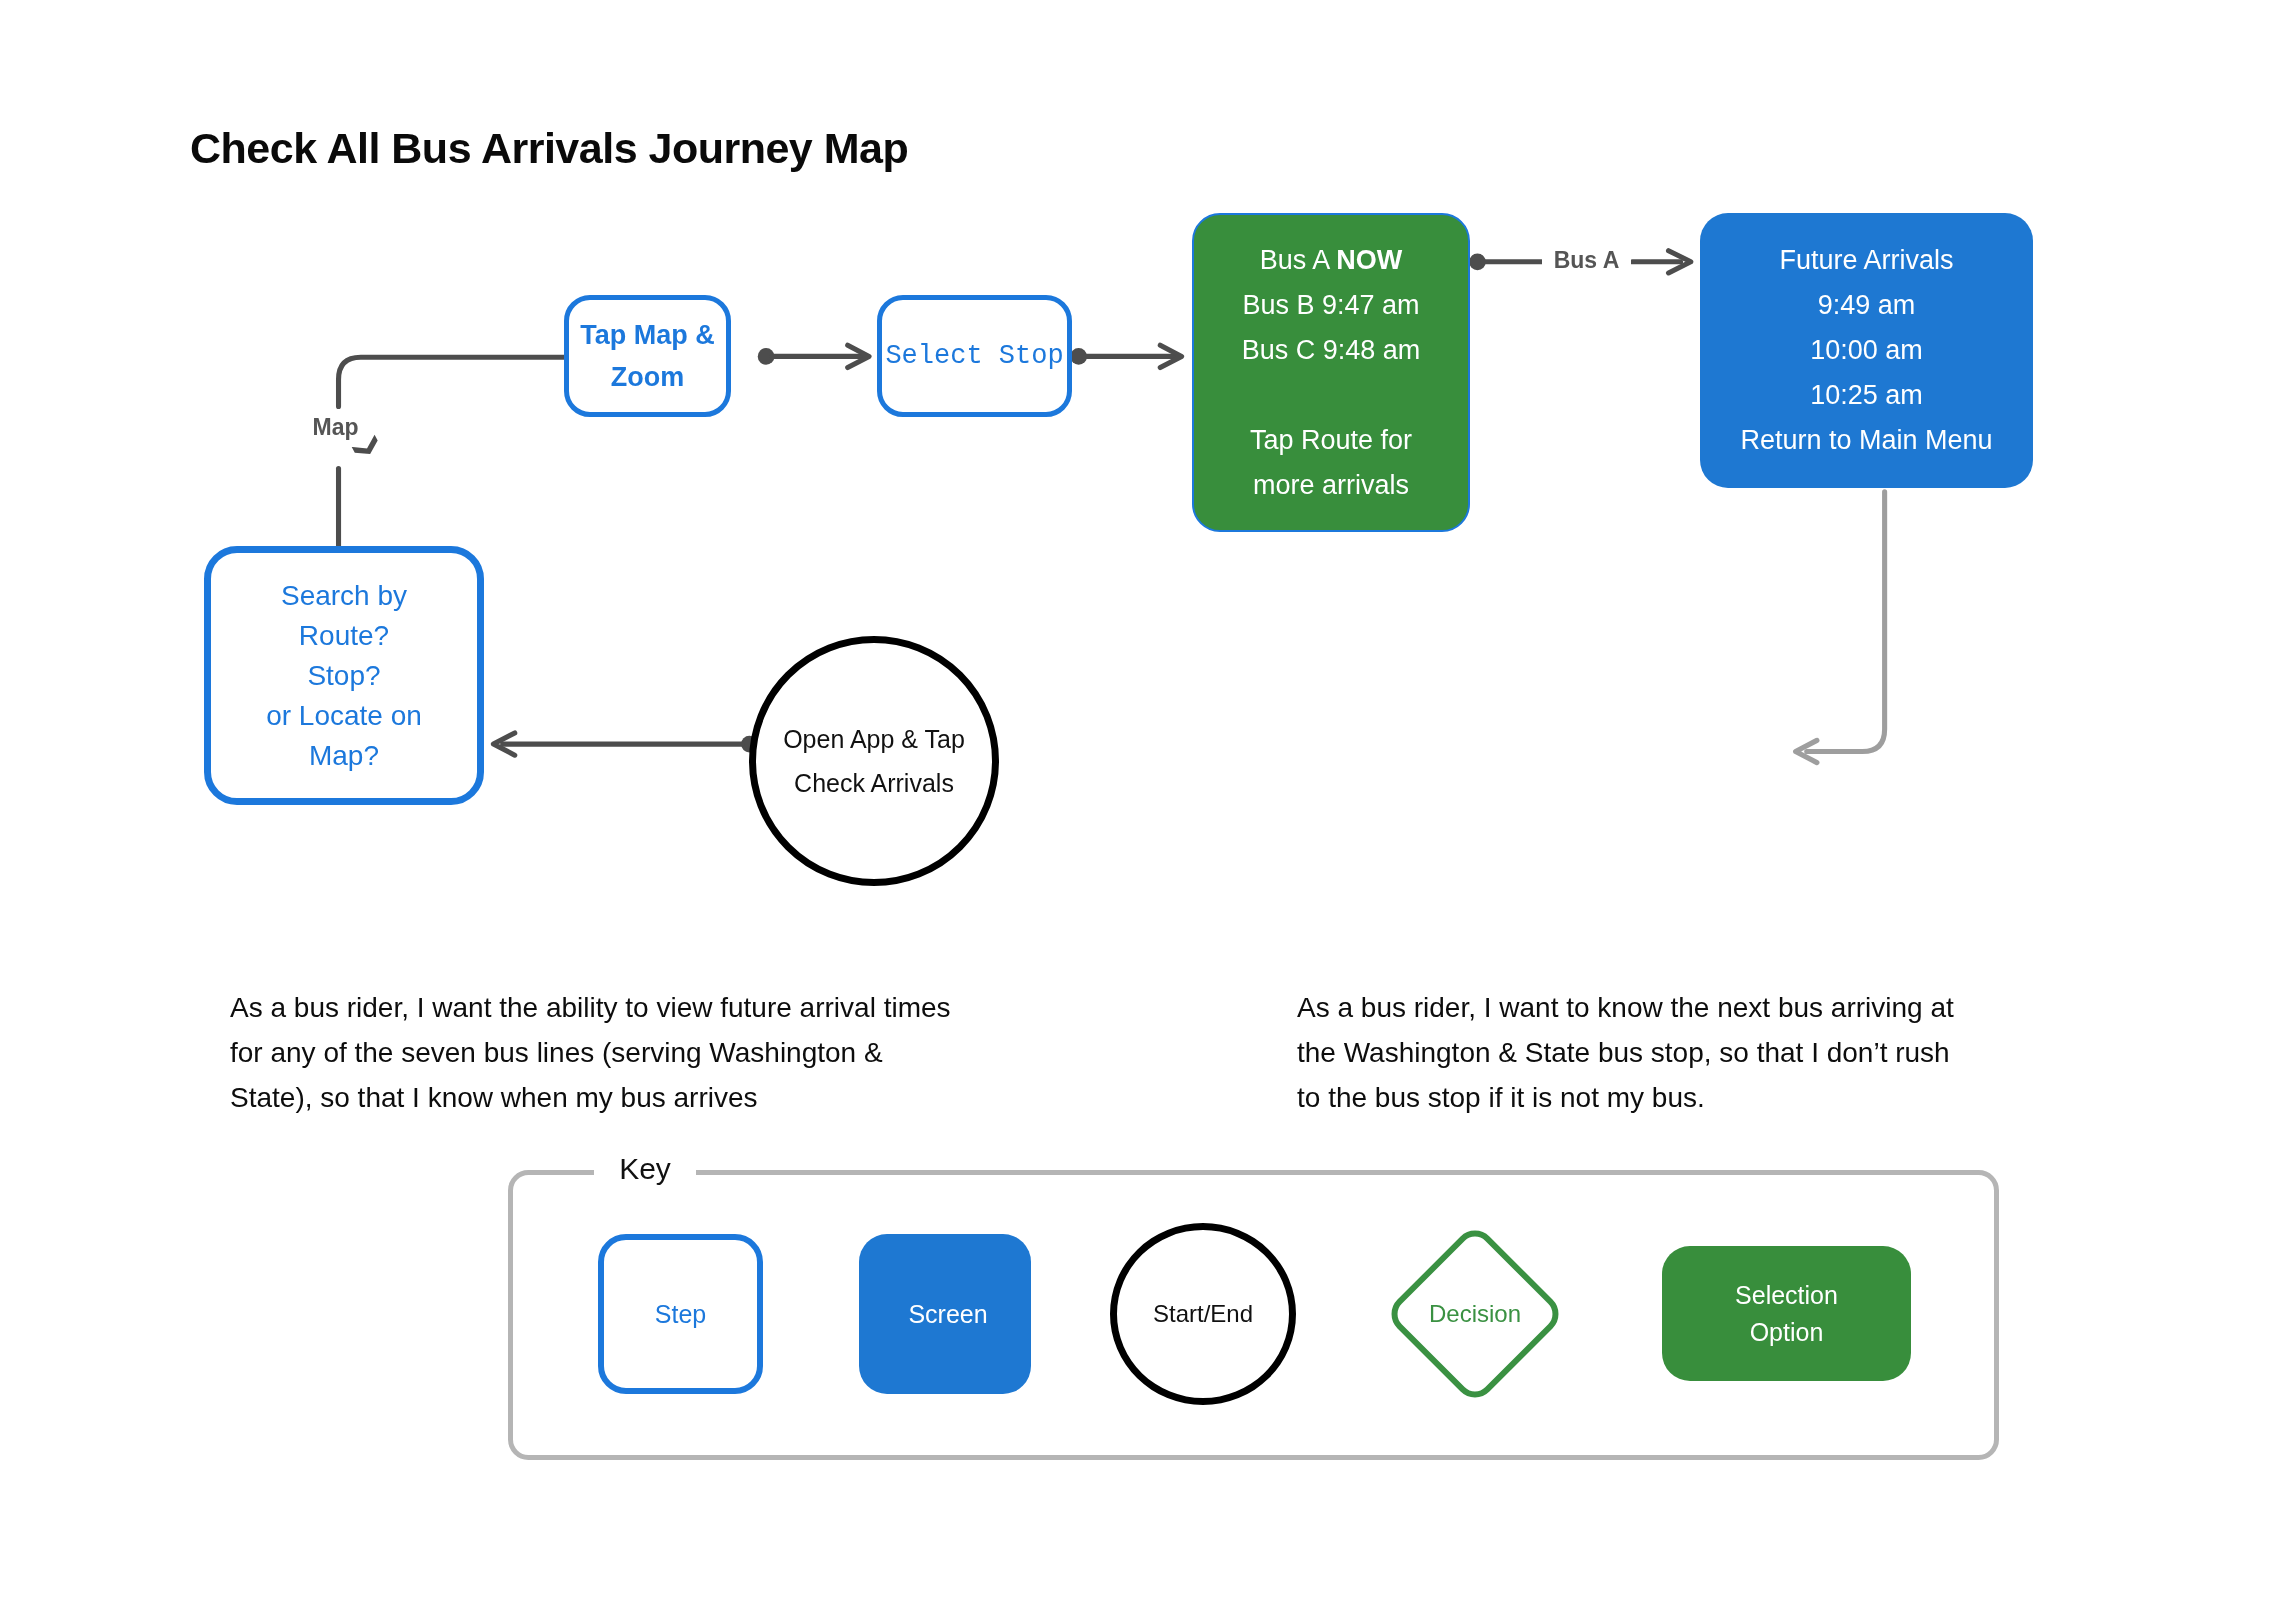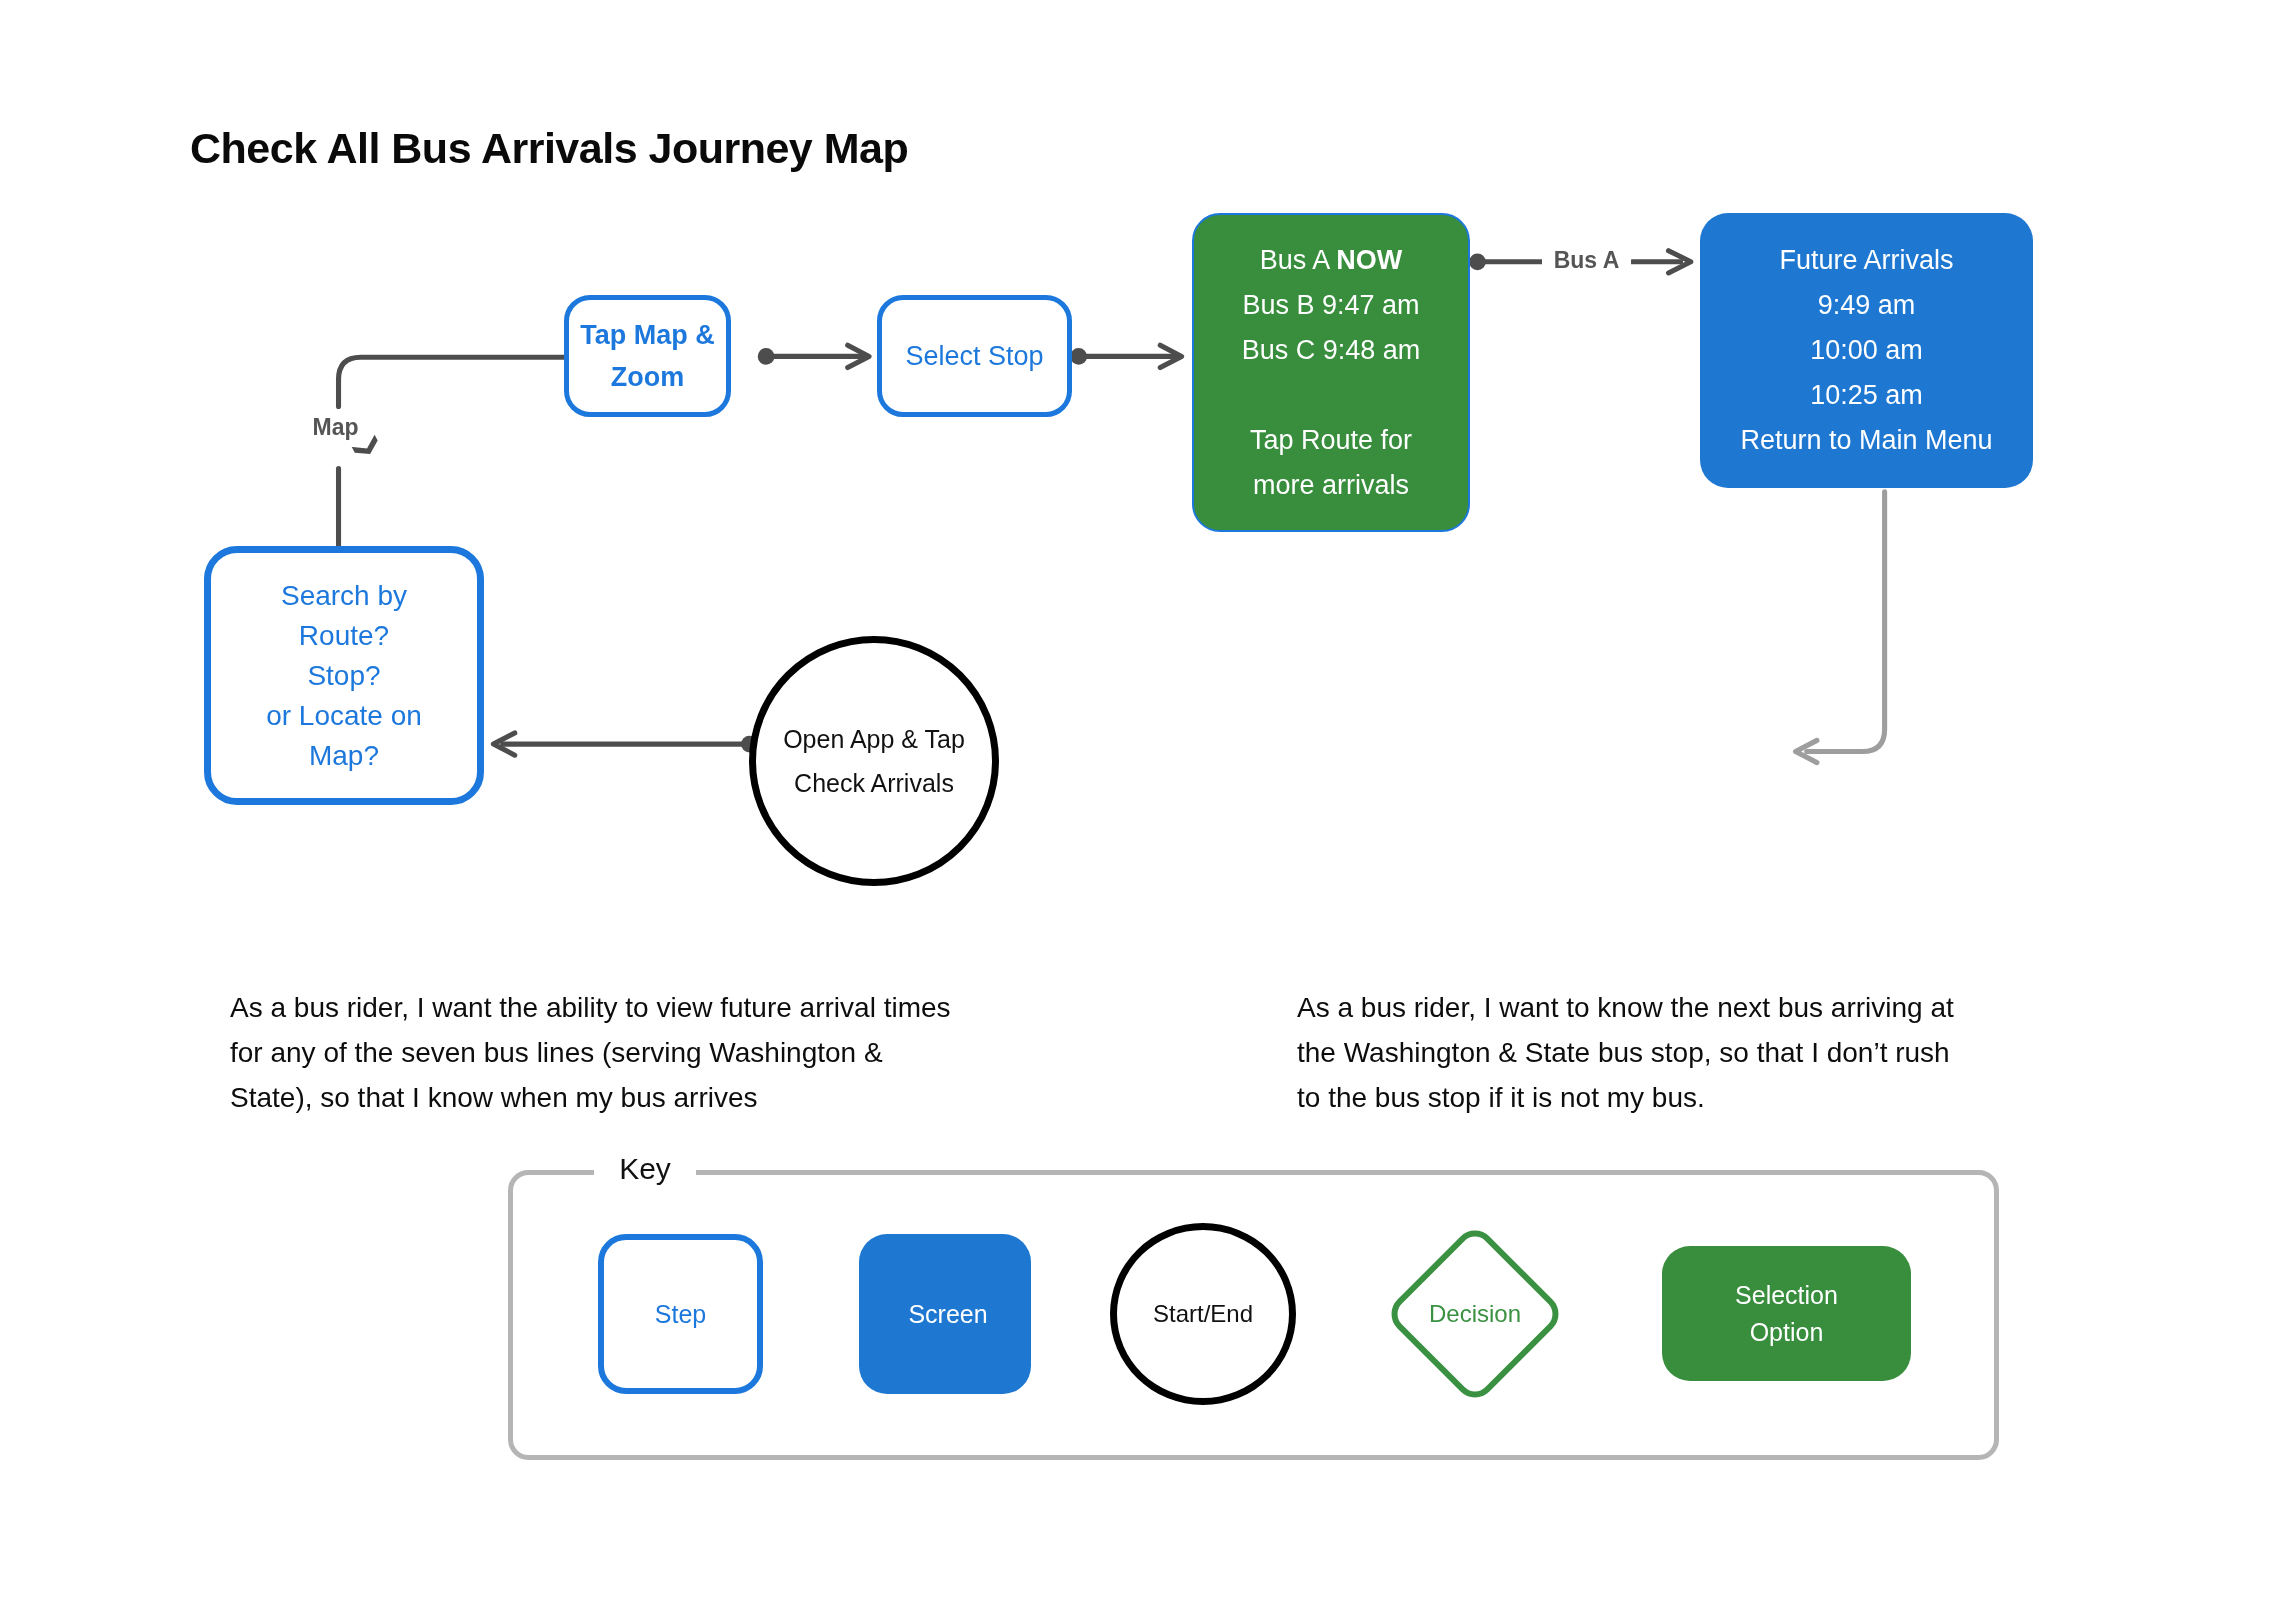--- a/index.html
+++ b/index.html
@@ -77,21 +77,21 @@
     </g>
   </svg>
 
   <div class="abs page-title">Check All Bus Arrivals Journey Map</div>
 
   <div class="abs node step" style="left:564px;top:295px;width:167px;height:122px;font-weight:bold;">
     <div>Tap Map &amp;</div>
     <div>Zoom</div>
   </div>
 
-  <div class="abs node step" style="left:877px;top:295px;width:195px;height:122px;">
+  <div class="abs node step" style="left:877px;top:295px;width:195px;height:122px;font-family:Liberation Mono, monospace;">
     <div>Select Stop</div>
   </div>
 
   <div class="abs node screen-green" style="left:1192px;top:213px;width:278px;height:319px;">
     <div><span>Bus A</span> <b>NOW</b></div>
     <div>Bus B 9:47 am</div>
     <div>Bus C 9:48 am</div>
     <div class="blank-line"></div>
     <div>Tap Route for</div>
     <div>more arrivals</div>

